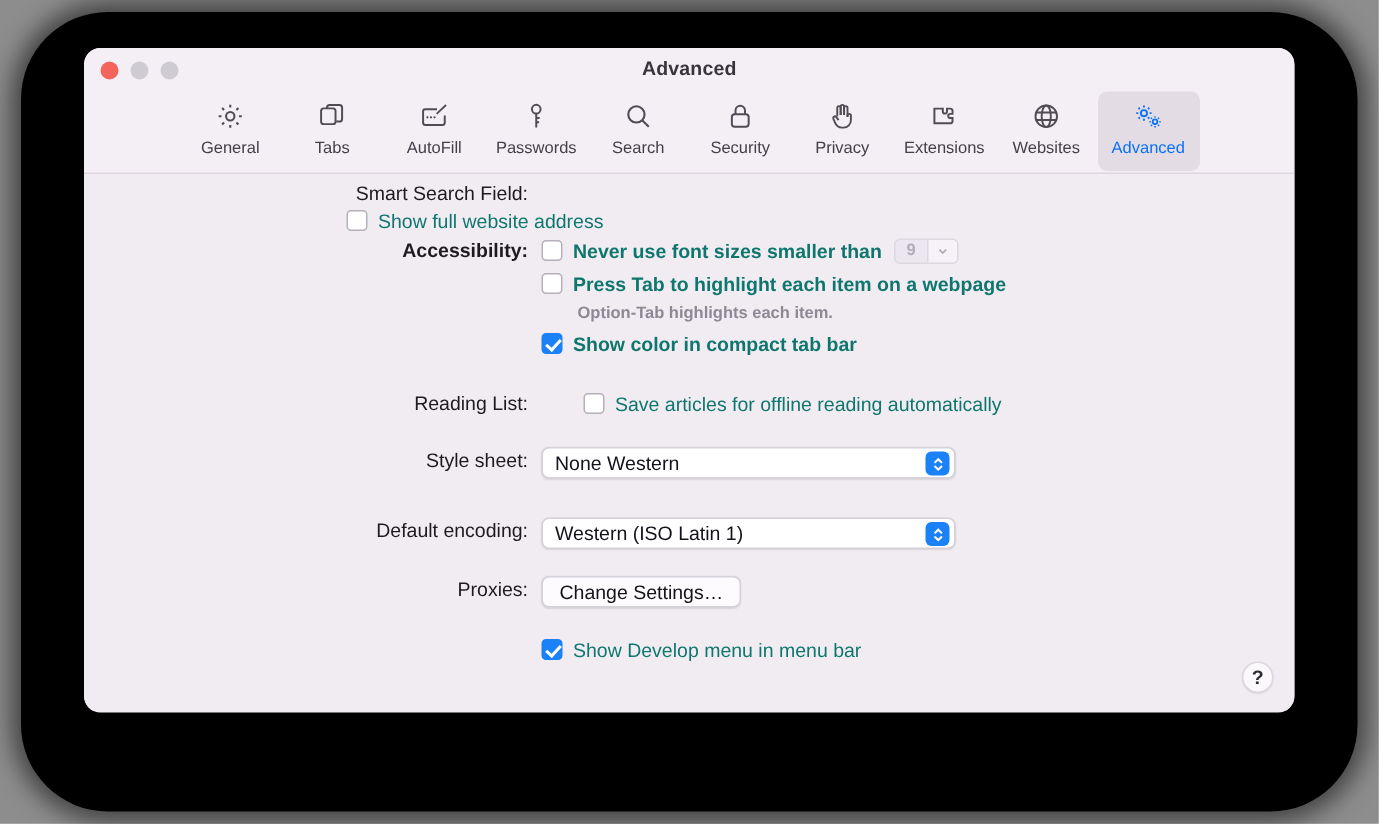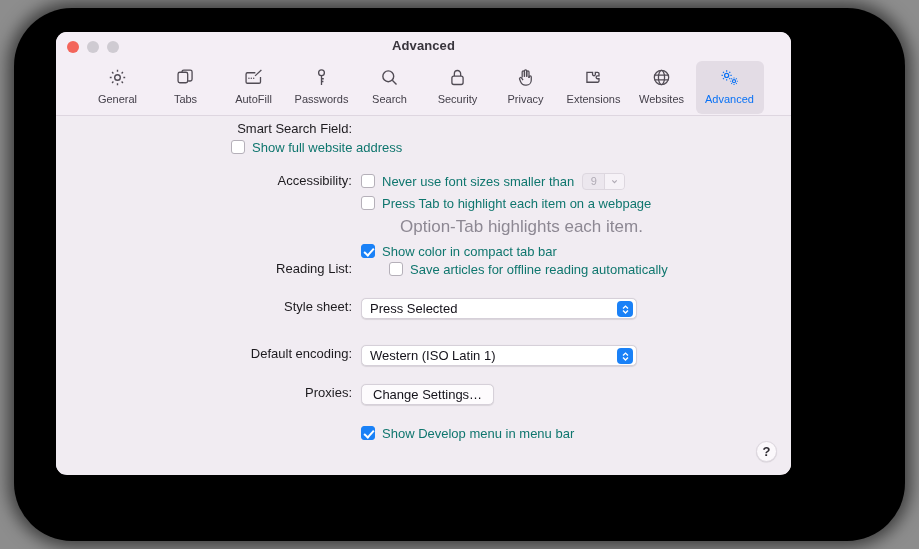--- a/index.html
+++ b/index.html
@@ -17,21 +17,21 @@
     left: 14px; top: 8px;
     width: 891px; height: 533px;
     background: #000000;
     border-radius: 58px;
     box-shadow: 0 0 16px 6px rgba(0,0,0,0.55);
   }
 
   #window {
     position: absolute;
     left: 56px; top: 32px;
-    width: 735px; height: 443px;
+    width: 807px; height: 443px;
     background: #f1ecf2;
     border-radius: 11px;
     overflow: hidden;
     box-shadow: 0 2px 10px rgba(0,0,0,0.35);
   }
 
   
   #titlebar {
     position: relative;
     height: 27px;
@@ -146,23 +146,23 @@
     border: solid #ffffff;
     border-width: 0 2px 2px 0;
     transform: rotate(42deg);
   }
   .cb-text {
     font-size: 13px;
     color: #0f766e;
     white-space: nowrap;
   }
   .hint {
-    font-size: 17px;
+    font-size: 11px;
     color: #8d8893;
-    margin: 1px 0 5px 39px;
+    margin: 1px 0 5px 24px;
     white-space: nowrap;
   }
 
   
   .stepper {
     display: inline-flex;
     align-items: center;
     margin-left: 8px;
     height: 17px;
     border-radius: 4px;
@@ -380,21 +380,21 @@
     <div class="row" style="left:175px; top:4px;flex-direction:column;">
       <div class="row-label">Smart Search Field:</div>
       <div class="row-body">
         <div class="cbline">
           <span class="cb"></span>
           <span class="cb-text">Show full website address</span>
         </div>
       </div>
     </div>
 
-    <div class="row" style="left:175px; top:56px;">
+    <div class="row" style="left:175px; top:42px;font-weight:bold;">
       <div class="row-label">Accessibility:</div>
       <div class="row-body">
 
         <div class="cbline">
           <span class="cb"></span>
           <span class="cb-text">Never use font sizes smaller than</span>
           <span class="stepper">
             <span class="stepper-val">9</span>
             <span class="stepper-arrow">
               <svg width="9" height="9" viewBox="0 0 12 12" fill="none" stroke="currentColor" stroke-width="1.6">
@@ -426,21 +426,21 @@
           <span class="cb"></span>
           <span class="cb-text">Save articles for offline reading automatically</span>
         </div>
       </div>
     </div>
 
     <div class="row" style="left:175px; top:182px;">
       <div class="row-label">Style sheet:</div>
       <div class="row-body">
         <div class="popup">
-          <span class="popup-text">Press Selected</span>
+          <span class="popup-text">None Western</span>
           <span class="popup-arrows">
             <svg width="11" height="11" viewBox="0 0 12 12" fill="none" stroke="currentColor" stroke-width="1.5">
               <path d="M3.3 5 6 2.3 8.7 5M3.3 7.2 6 9.9l2.7-2.7"></path>
             </svg>
           </span>
         </div>
       </div>
     </div>
 
     <div class="row" style="left:175px; top:229px;">

